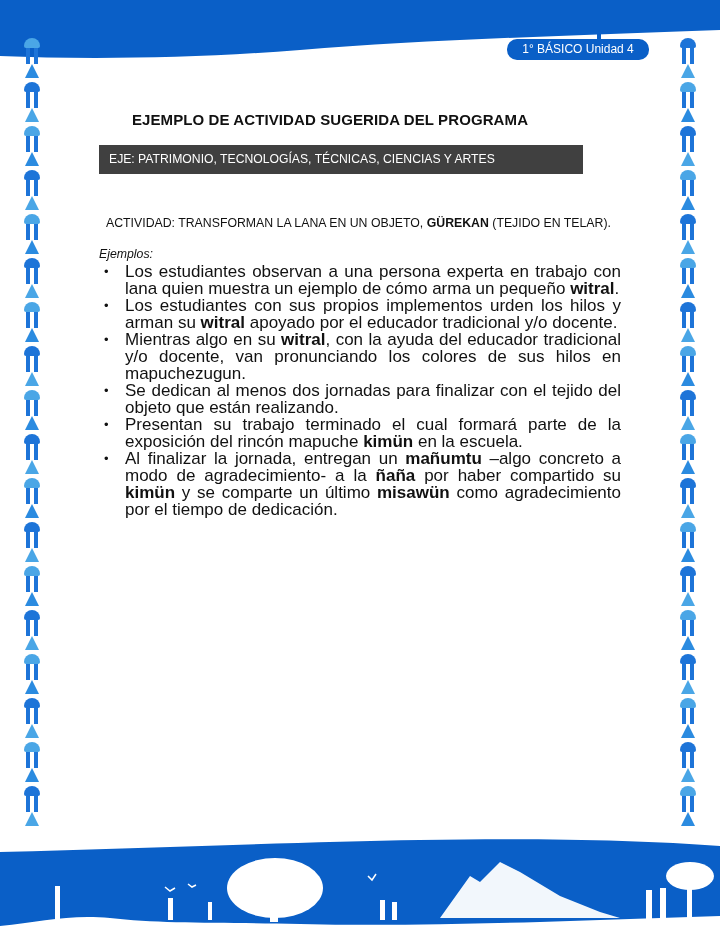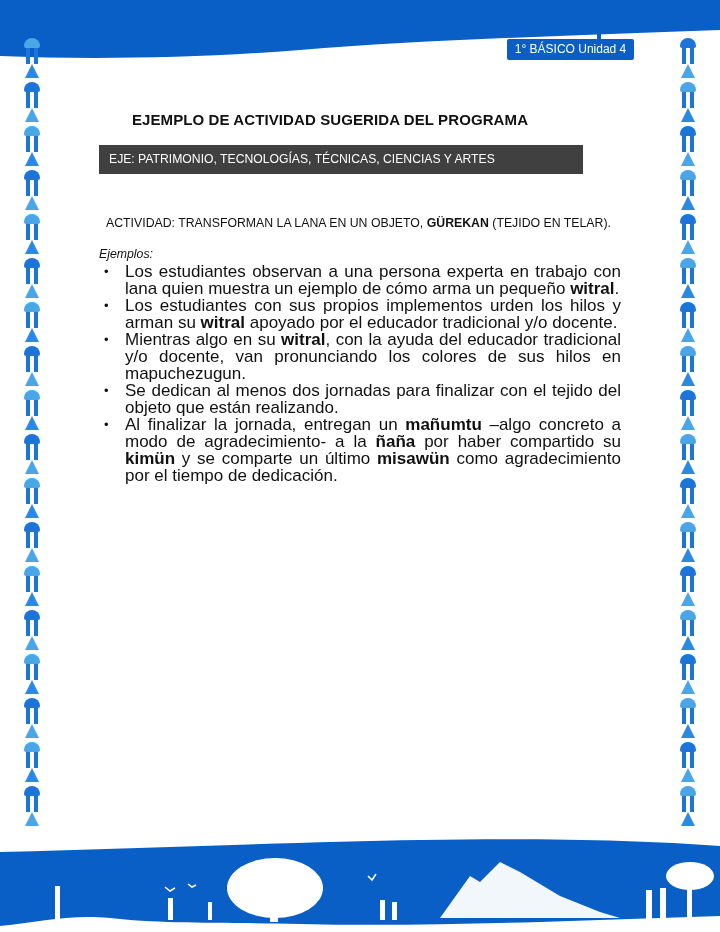--- a/index.html
+++ b/index.html
@@ -5,22 +5,22 @@
   html, body { margin:0; padding:0; }
   body {
     width:720px; height:932px; position:relative; overflow:hidden;
     background:#ffffff;
     font-family:"Liberation Sans", "DejaVu Sans", sans-serif;
     color:#111;
   }
   
   .top-wave { position:absolute; left:0; top:0; width:720px; height:70px; }
   .unit-badge {
-    position:absolute; left:507px; top:39px; width:127px; height:21px;
-    background:#0a5fc7; color:#fff; border-radius:2px;
+    position:absolute; left:507px; top:39px; width:142px; height:21px;
+    background:#0a5fc7; color:#fff; border-radius:10px;
     font-size:12px; line-height:21px; text-align:center;
   }
   .badge-stem { position:absolute; left:597px; top:28px; width:4px; height:12px; background:#0a5fc7; }
 
   
   .side-border { position:absolute; top:38px; width:26px; height:780px; }
   .side-left { left:19px; }
   .side-right { left:675px; }
   .motif {
     width:22px; height:40px; margin:0 auto 4px auto; position:relative;
@@ -258,20 +258,21 @@
 
 <div class="activity"><span>ACTIVIDAD:  TRANSFORMAN LA LANA EN UN OBJETO, </span><b>GÜREKAN</b><span> (TEJIDO EN TELAR).</span></div>
 
 <div class="examples-label">Ejemplos:</div>
 
 <ul class="bullets" id="bullets">
     <li><span>Los estudiantes observan a una persona experta en trabajo con lana quien muestra un ejemplo de cómo arma un pequeño </span><b>witral</b><span>.</span></li>
     <li><span>Los estudiantes con sus propios implementos urden los hilos y arman su </span><b>witral</b><span> apoyado por el educador tradicional y/o docente.</span></li>
     <li><span>Mientras algo en su </span><b>witral</b><span>, con la ayuda del educador tradicional y/o docente, van pronunciando los colores de sus hilos en mapuchezugun.</span></li>
     <li><span>Se dedican al menos dos jornadas para finalizar con el tejido del objeto que están realizando.</span></li>
+    <li><span>Presentan su trabajo terminado el cual formará parte de la exposición del rincón mapuche </span><b>kimün</b><span> en la escuela.</span></li>
     <li><span>Al finalizar la jornada, entregan un </span><b>mañumtu</b><span> –algo concreto a modo de agradecimiento- a la </span><b>ñaña</b><span> por haber compartido su </span><b>kimün</b><span> y se comparte un último </span><b>misawün</b><span> como agradecimiento por el tiempo de dedicación.</span></li>
   </ul>
 
 <svg class="footer" viewBox="0 0 720 106" preserveAspectRatio="none">
   <path d="M0,26 C150,22 300,16 420,14 C540,12 640,14 720,20 L720,106 L0,106 Z" fill="#0a5fc7"></path>
 
   <path d="M0,100 C40,96 70,88 110,92 C160,98 220,96 300,98 C380,100 460,98 540,96 C600,94 660,92 720,90 L720,106 L0,106 Z" fill="#fff"></path>
 
   <path d="M440,92 L470,50 L480,56 L500,36 L520,46 L560,70 L600,86 L620,92 Z" fill="#fff" opacity="0.95"></path>
 

